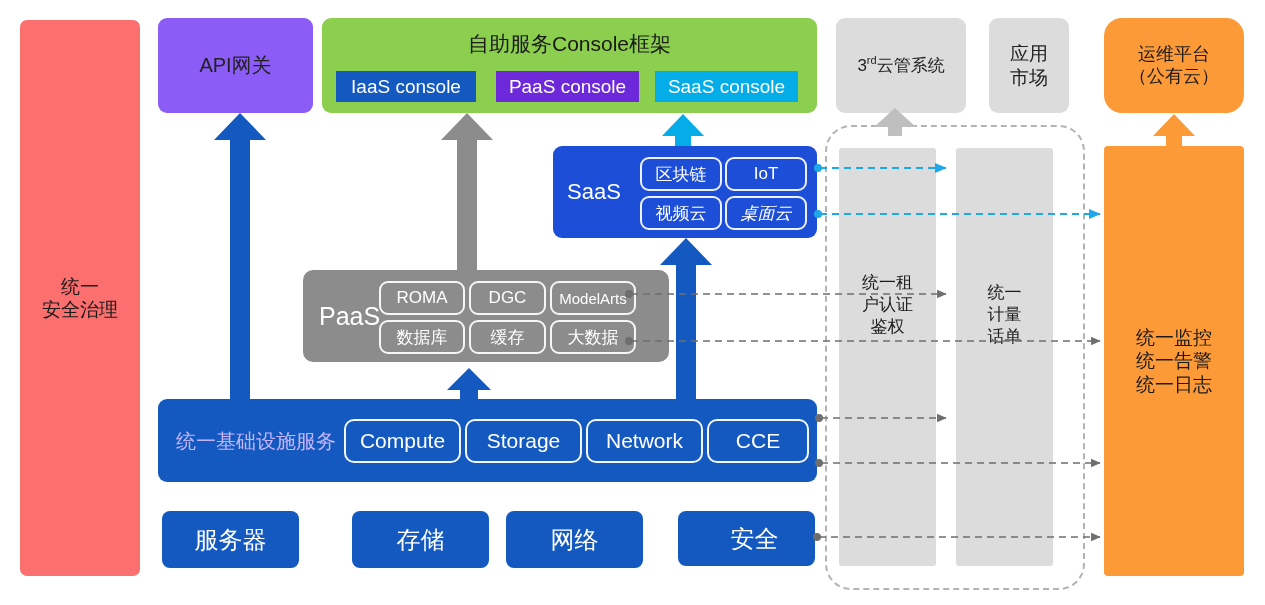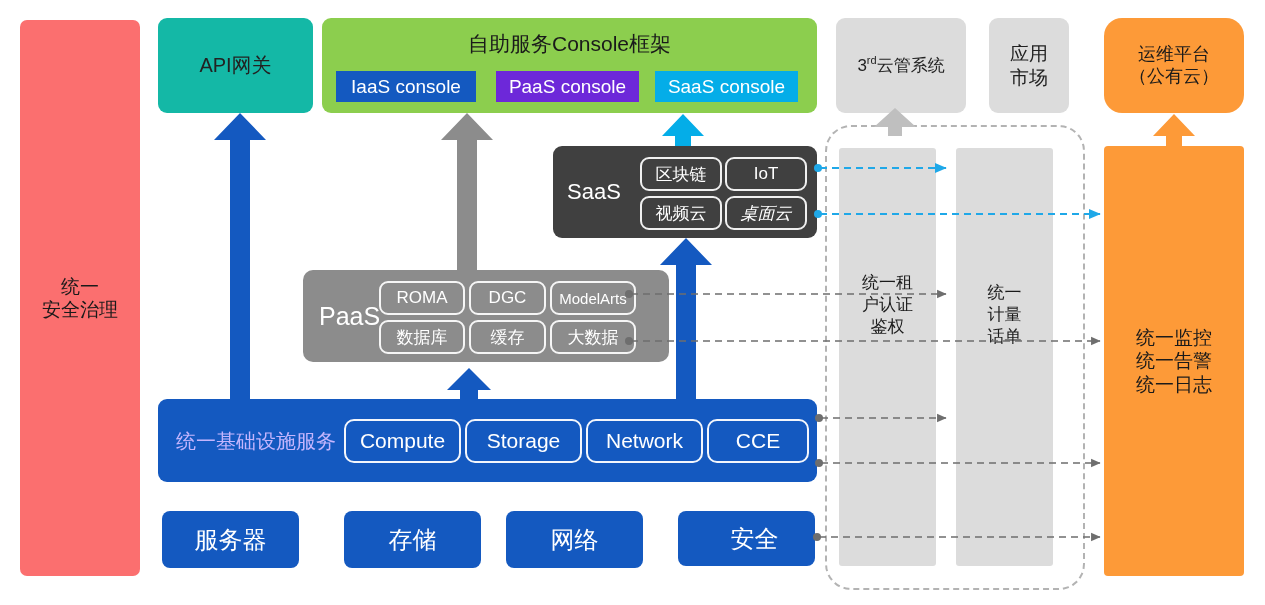--- a/index.html
+++ b/index.html
@@ -2,33 +2,33 @@
 <html><head>
 <meta charset="utf-8">
 <style>
   html,body{margin:0;padding:0;background:#ffffff;}
   body{font-family:"Liberation Sans","DejaVu Sans",sans-serif;}
   #stage{position:relative;width:1265px;height:605px;background:#ffffff;overflow:hidden;}
   .box{position:absolute;box-sizing:border-box;display:flex;align-items:center;justify-content:center;text-align:center;line-height:1.22;}
 
   
   .red-panel{background:#FB6F6F;color:#1a1a1a;font-size:19px;border-radius:7px;}
-  .api-gw{background:#14b8a6;color:#222;font-size:20px;border-radius:9px;}
+  .api-gw{background:#8b5cf6;color:#222;font-size:20px;border-radius:9px;}
   .console-frame{background:#8CCE4E;border-radius:9px;}
   .console-title{position:absolute;width:100%;top:12px;left:0;text-align:center;font-size:21px;color:#1a1a1a;}
   .console-chip{position:absolute;display:flex;align-items:center;justify-content:center;border-radius:0;font-size:19px;color:#fff;height:31px;}
   .chip-iaas{background:#1459C0;}
   .chip-paas{background:#6d28d9;}
   .chip-saas{background:#04ADE8;}
 
   .grey-box{background:#DCDCDC;color:#222;font-size:17px;border-radius:9px;}
   .orange-box{background:#FD9A38;color:#1a1a1a;font-size:18px;border-radius:18px;}
   .orange-panel{background:#FD9A38;color:#1a1a1a;font-size:19px;border-radius:4px;}
 
-  .saas-panel{position:absolute;background:#404040;border-radius:9px;}
+  .saas-panel{position:absolute;background:#1d4ed8;border-radius:9px;}
   .saas-label{position:absolute;left:14px;top:50%;transform:translateY(-50%);color:#fff;font-size:22px;}
   .pill{position:absolute;display:flex;align-items:center;justify-content:center;
         border:2px solid rgba(255,255,255,.92);border-radius:9px;color:#fff;font-size:17px;height:30px;}
 
   .paas-panel{position:absolute;background:#8C8C8C;border-radius:10px;}
   .paas-label{position:absolute;left:16px;top:50%;transform:translateY(-50%);color:#fff;font-size:25px;}
 
   .infra-panel{position:absolute;background:#1459C0;border-radius:9px;}
   .infra-label{position:absolute;left:18px;top:50%;transform:translateY(-50%);color:#c4b5fd;font-size:20px;}
   .infra-pill{position:absolute;display:flex;align-items:center;justify-content:center;
@@ -160,21 +160,21 @@
       <span>Network</span>
     </div>
     <div class="infra-pill" style="left:549px;width:98px;">
       <span>CCE</span>
     </div>
   </div>
 
   <div class="box blue-btn" style="left:162px;top:511px;width:137px;height:57px;">
     <span>服务器</span>
   </div>
-  <div class="box blue-btn" style="left:344px;top:511px;width:137px;height:57px;">
+  <div class="box blue-btn" style="left:352px;top:511px;width:137px;height:57px;">
     <span>存储</span>
   </div>
   <div class="box blue-btn" style="left:506px;top:511px;width:137px;height:57px;">
     <span>网络</span>
   </div>
   <div class="box blue-btn" style="left:678px;top:511px;width:137px;height:55px;padding-left:16px;">
     <span>安全</span>
   </div>
 
   <svg class="layer" viewBox="0 0 1265 605">

